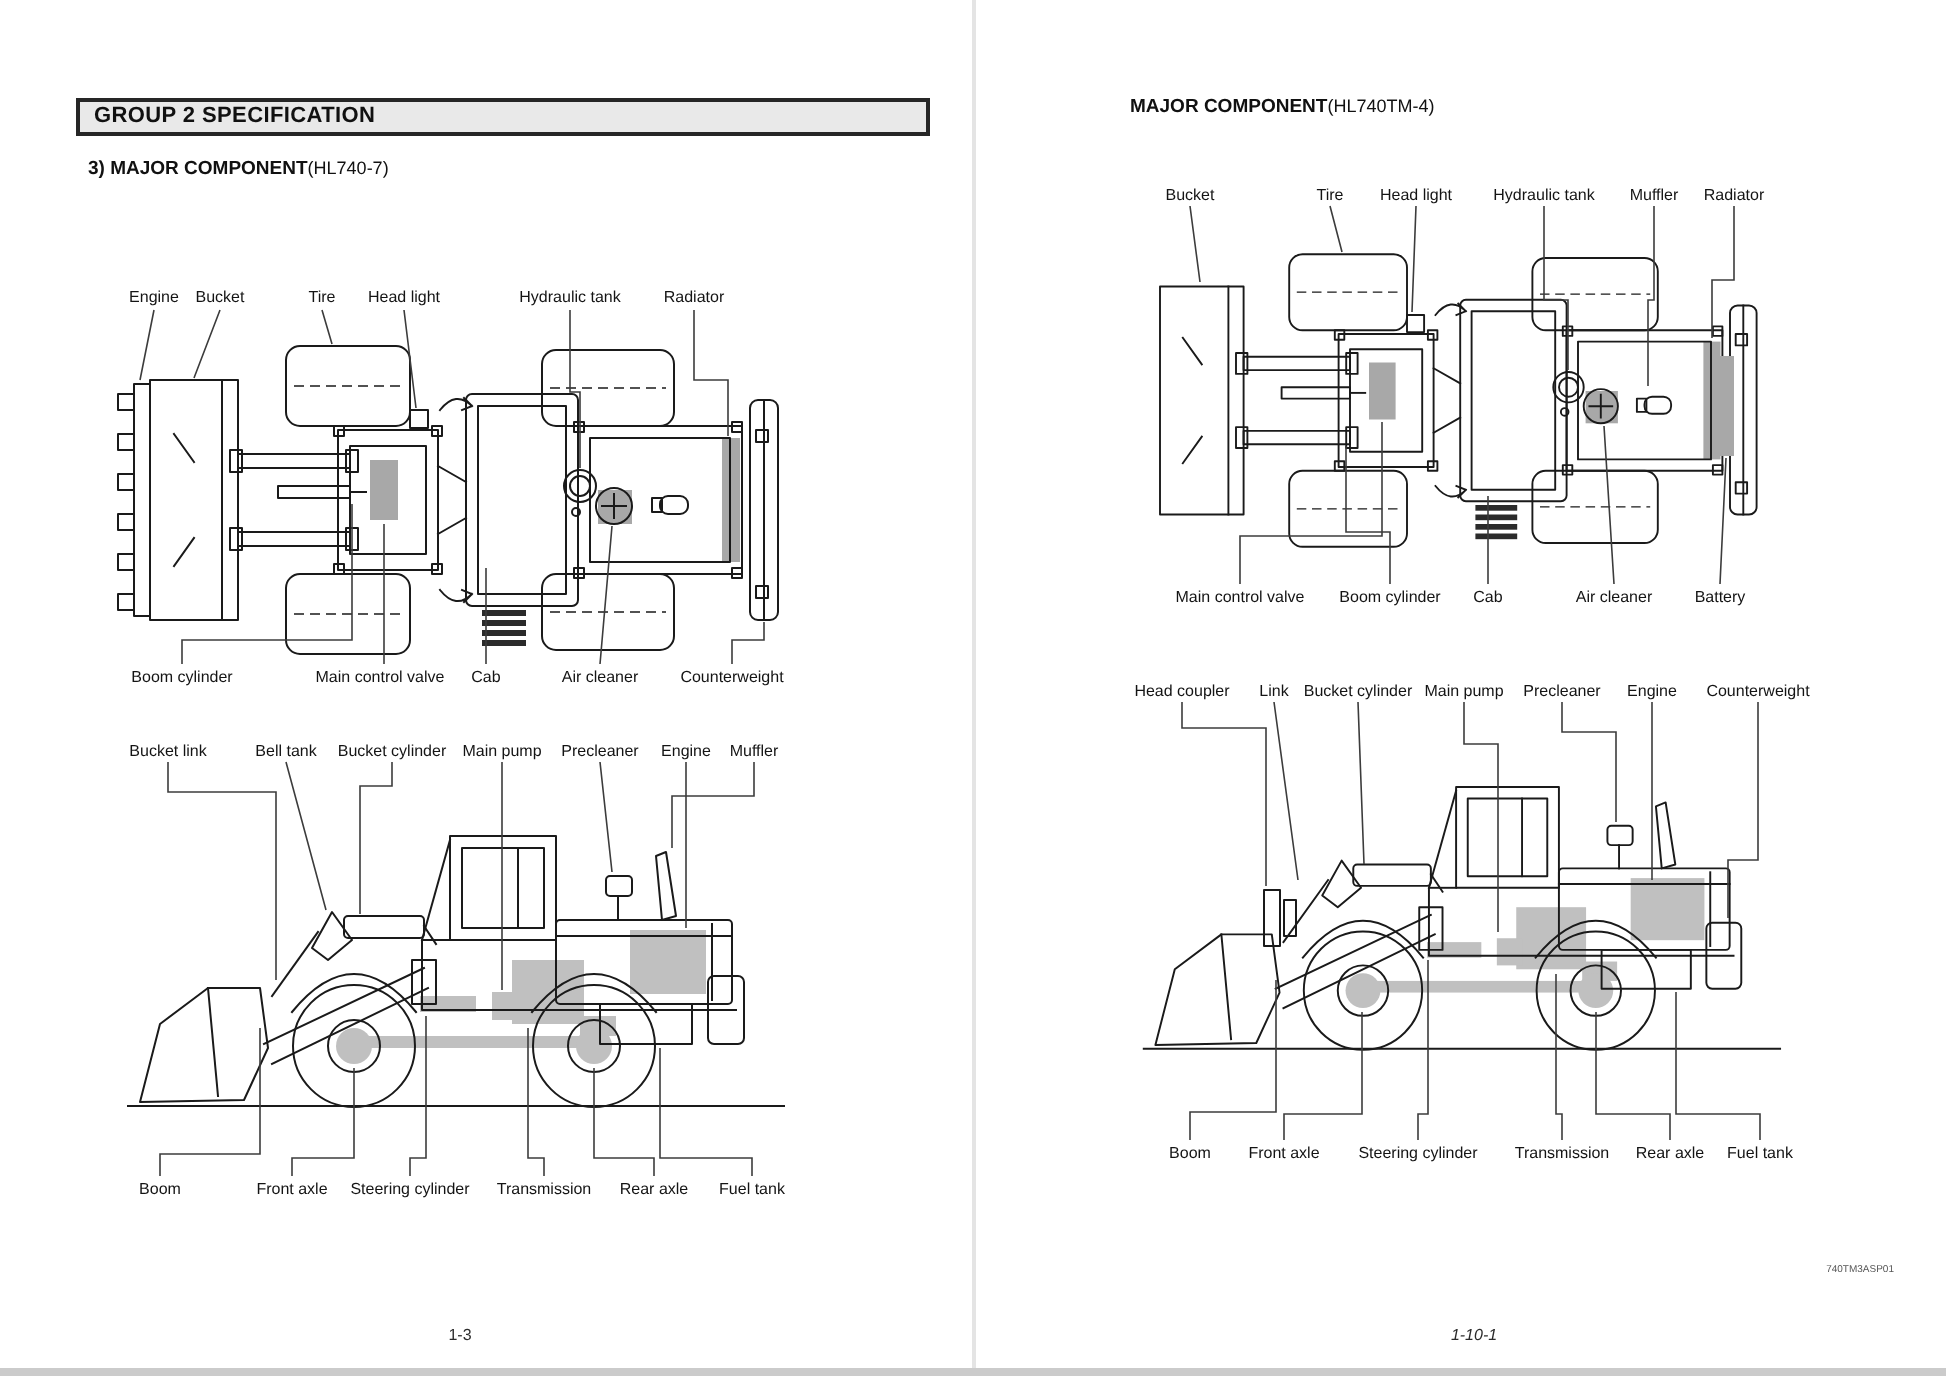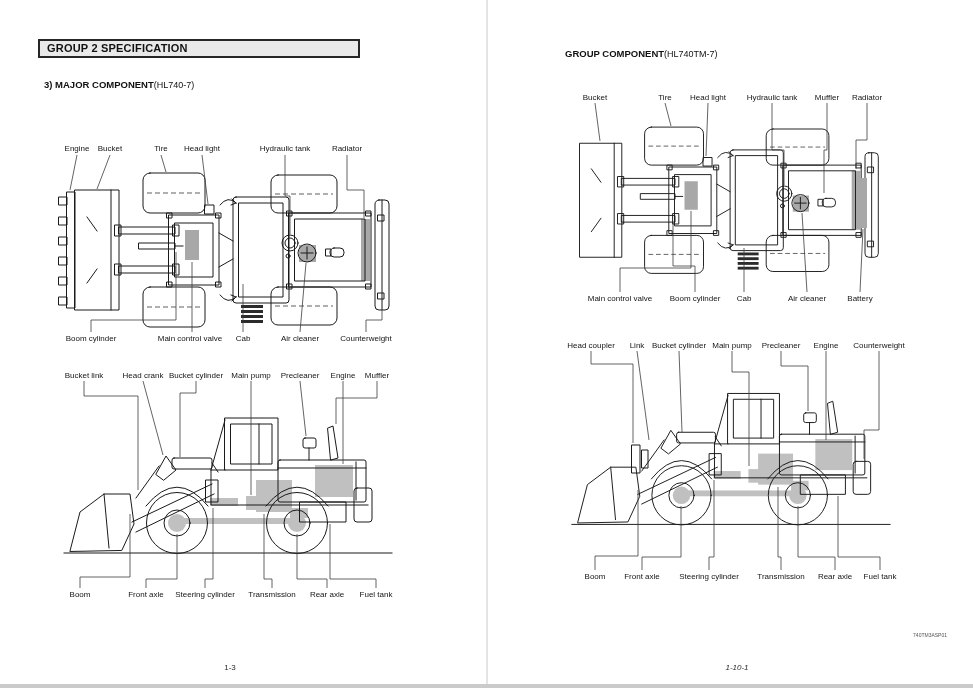--- a/index.html
+++ b/index.html
@@ -1,20 +1,20 @@
 <!DOCTYPE html>
 <html><head>
 <meta charset="utf-8">
 <style>
   html,body{margin:0;padding:0;background:#ffffff;}
   .page{position:relative;width:973px;height:688px;background:#fff;overflow:hidden;
         font-family:"Liberation Sans","DejaVu Sans",sans-serif;color:#111;}
   .divider{position:absolute;left:486px;top:0;width:2px;height:684px;background:#e4e4e4;}
   .footer-strip{position:absolute;left:0;top:684px;width:973px;height:4px;background:#cbcbcb;}
-  .group-header{position:absolute;left:38px;top:39px;width:322px;height:19px;box-sizing:border-box;
+  .group-header{position:absolute;left:38px;top:49px;width:427px;height:19px;box-sizing:border-box;
         background:#e9e9e9;border:2px solid #262626;font-weight:bold;font-size:11px;
         line-height:14px;padding-left:7px;letter-spacing:0.2px;}
   .subtitle{position:absolute;font-size:9.5px;font-weight:bold;white-space:nowrap;}
   .subtitle .model{font-weight:normal;font-size:9px;}
   .lbl{position:absolute;font-size:8px;line-height:10px;transform:translateX(-50%);
         white-space:nowrap;color:#141414;}
   .pagenum{position:absolute;font-size:8px;transform:translateX(-50%);color:#2b2b2b;}
   .figcode{position:absolute;font-size:5px;color:#555;transform:translateX(-100%);}
   svg{position:absolute;left:0;top:0;}
   .ol{stroke:#1a1a1a;stroke-width:1;fill:none;stroke-linejoin:round;stroke-linecap:square;}
@@ -223,36 +223,36 @@
   <span class="lbl" style="left:202px;top:144px;">Head light</span>
   <span class="lbl" style="left:285px;top:144px;">Hydraulic tank</span>
   <span class="lbl" style="left:347px;top:144px;">Radiator</span>
   <span class="lbl" style="left:91px;top:334px;">Boom cylinder</span>
   <span class="lbl" style="left:190px;top:334px;">Main control valve</span>
   <span class="lbl" style="left:243px;top:334px;">Cab</span>
   <span class="lbl" style="left:300px;top:334px;">Air cleaner</span>
   <span class="lbl" style="left:366px;top:334px;">Counterweight</span>
 
   <span class="lbl" style="left:84px;top:371px;">Bucket link</span>
-  <span class="lbl" style="left:143px;top:371px;">Head crank</span>
+  <span class="lbl" style="left:143px;top:371px;">Bell tank</span>
   <span class="lbl" style="left:196px;top:371px;">Bucket cylinder</span>
   <span class="lbl" style="left:251px;top:371px;">Main pump</span>
   <span class="lbl" style="left:300px;top:371px;">Precleaner</span>
   <span class="lbl" style="left:343px;top:371px;">Engine</span>
   <span class="lbl" style="left:377px;top:371px;">Muffler</span>
   <span class="lbl" style="left:80px;top:590px;">Boom</span>
   <span class="lbl" style="left:146px;top:590px;">Front axle</span>
   <span class="lbl" style="left:205px;top:590px;">Steering cylinder</span>
   <span class="lbl" style="left:272px;top:590px;">Transmission</span>
   <span class="lbl" style="left:327px;top:590px;">Rear axle</span>
   <span class="lbl" style="left:376px;top:590px;">Fuel tank</span>
 
   <span class="pagenum" style="left:230px;top:663px;">1-3</span>
 
-  <div class="subtitle" style="left:565px;top:48px;"><span>GROUP COMPONENT</span><span class="model">(HL740TM-7)</span></div>
+  <div class="subtitle" style="left:565px;top:48px;"><span>MAJOR COMPONENT</span><span class="model">(HL740TM-4)</span></div>
 
   <span class="lbl" style="left:595px;top:93px;">Bucket</span>
   <span class="lbl" style="left:665px;top:93px;">Tire</span>
   <span class="lbl" style="left:708px;top:93px;">Head light</span>
   <span class="lbl" style="left:772px;top:93px;">Hydraulic tank</span>
   <span class="lbl" style="left:827px;top:93px;">Muffler</span>
   <span class="lbl" style="left:867px;top:93px;">Radiator</span>
   <span class="lbl" style="left:620px;top:294px;">Main control valve</span>
   <span class="lbl" style="left:695px;top:294px;">Boom cylinder</span>
   <span class="lbl" style="left:744px;top:294px;">Cab</span>

